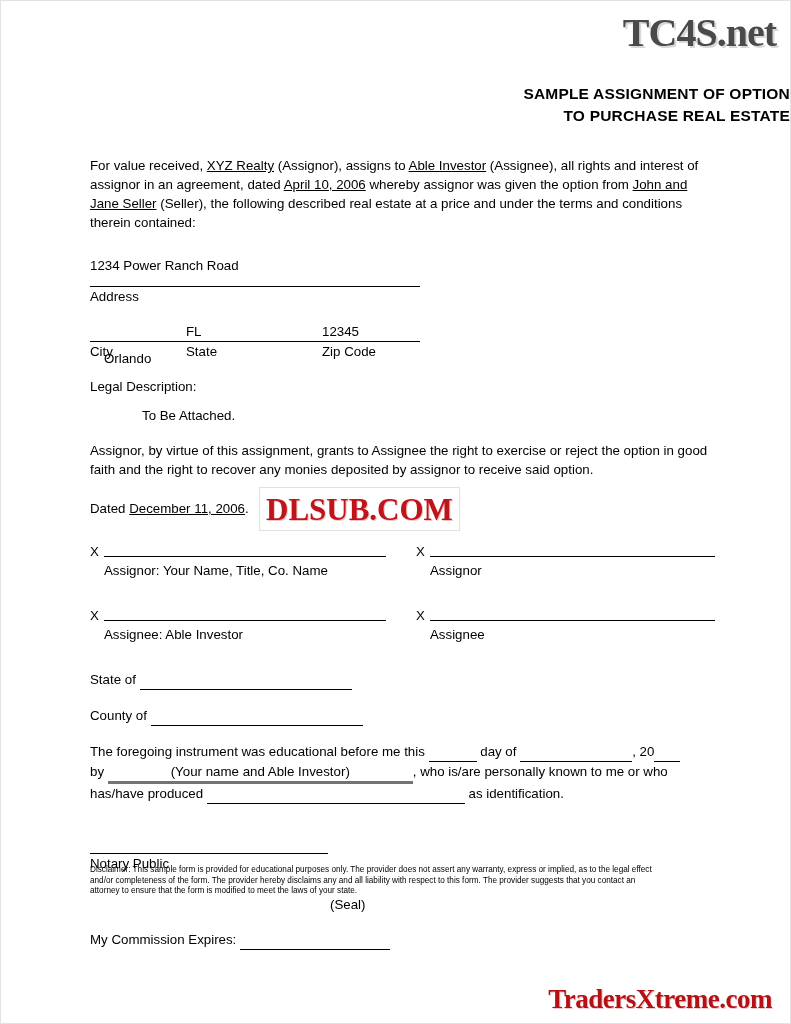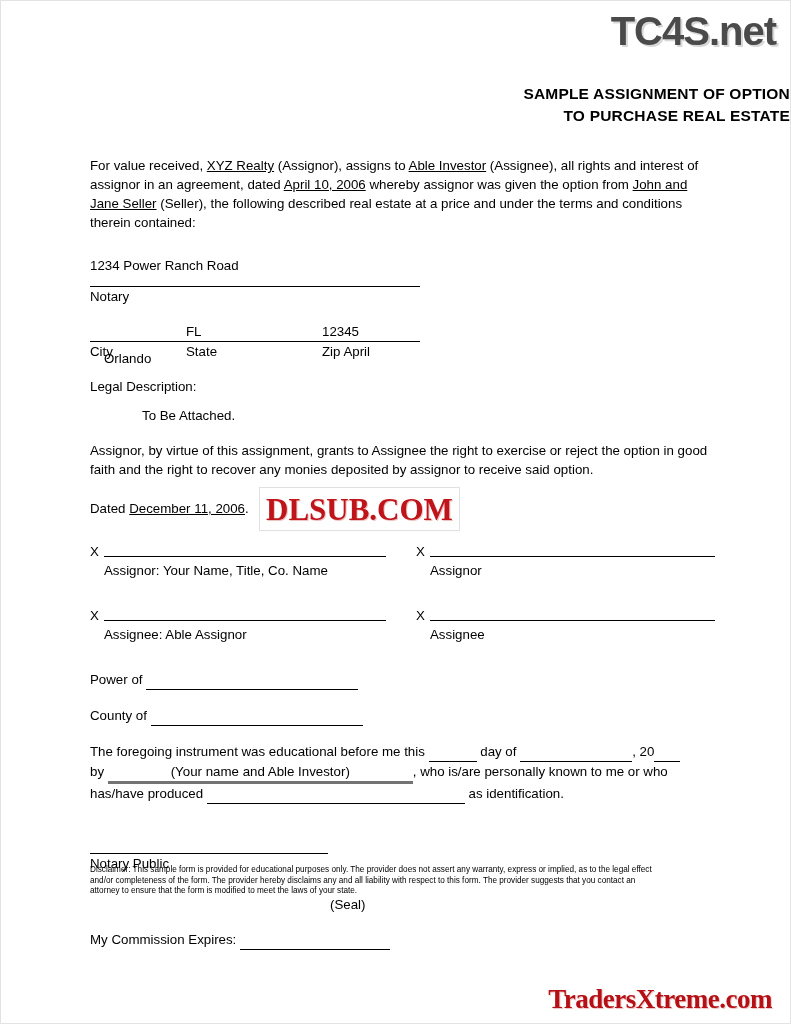--- a/index.html
+++ b/index.html
@@ -22,21 +22,21 @@
     height: 1024px;
     background: #fff;
     border: 1px solid #e3e3e3;
     box-sizing: border-box;
   }
   
   .brand-top {
     position: absolute;
     right: 14px;
     top: 8px;
-    font-family: Liberation Sans, sans-serif;
+    font-family: Liberation Serif, serif;
     font-size: 40px;
     font-weight: bold;
     letter-spacing: -1px;
     color: #4a4a4a;
     text-shadow: 2px 2px 0 #d8d8d8;
   }
   
   .doc-title {
     position: absolute;
     left: 0; right: 0;
@@ -182,33 +182,33 @@
 
   <div class="body-area">
 
     <p class="para"><span>For value received, </span><span class="u">XYZ Realty</span><span> (Assignor), assigns to </span><span class="u">Able Investor</span><span> (Assignee), all rights and interest of assignor in an agreement, dated </span><span class="u">April 10, 2006</span><span> whereby assignor was given the option from </span><span class="u">John and Jane Seller</span><span> (Seller), the following described real estate at a price and under the terms and conditions therein contained:</span></p>
 
     <div class="gap-24"></div>
 
     <div class="addr-row">
       <span>1234 Power Ranch Road</span>
     </div>
-    <div class="label-row">Notary</div>
+    <div class="label-row">Address</div>
 
     <div class="gap-16"></div>
 
     <div class="citystate">
       <span class="cs-city">Orlando</span>
       <span class="cs-state">FL</span>
       <span class="cs-zip">12345</span>
     </div>
     <div class="labels-cs">
       <span class="lbl-city">City</span>
       <span class="lbl-state">State</span>
-      <span class="lbl-zip">Zip April</span>
+      <span class="lbl-zip">Zip Code</span>
     </div>
 
     <div class="gap-16"></div>
 
     <div class="label-row">Legal Description:</div>
 
     <div class="gap-10"></div>
 
     <div class="label-row indent">To Be Attached.</div>
 
@@ -234,28 +234,28 @@
       <span class="sig-cap-right">Assignor</span>
     </div>
 
     <div class="gap-24"></div>
 
     <div class="sig-block">
       <span class="sig-x">X</span>
       <div class="sig-line-left"></div>
       <span class="sig-x2">X</span>
       <div class="sig-line-right"></div>
-      <span class="sig-cap-left">Assignee: Able Assignor</span>
+      <span class="sig-cap-left">Assignee: Able Investor</span>
       <span class="sig-cap-right">Assignee</span>
     </div>
 
     <div class="gap-24"></div>
 
     <div class="label-row stateof">
-      <span>Power of</span>
+      <span>State of</span>
       <span class="blank-220">&nbsp;</span>
     </div>
 
     <div class="gap-16"></div>
 
     <div class="label-row">
       <span>County of</span>
       <span class="blank-220">&nbsp;</span>
     </div>
 

